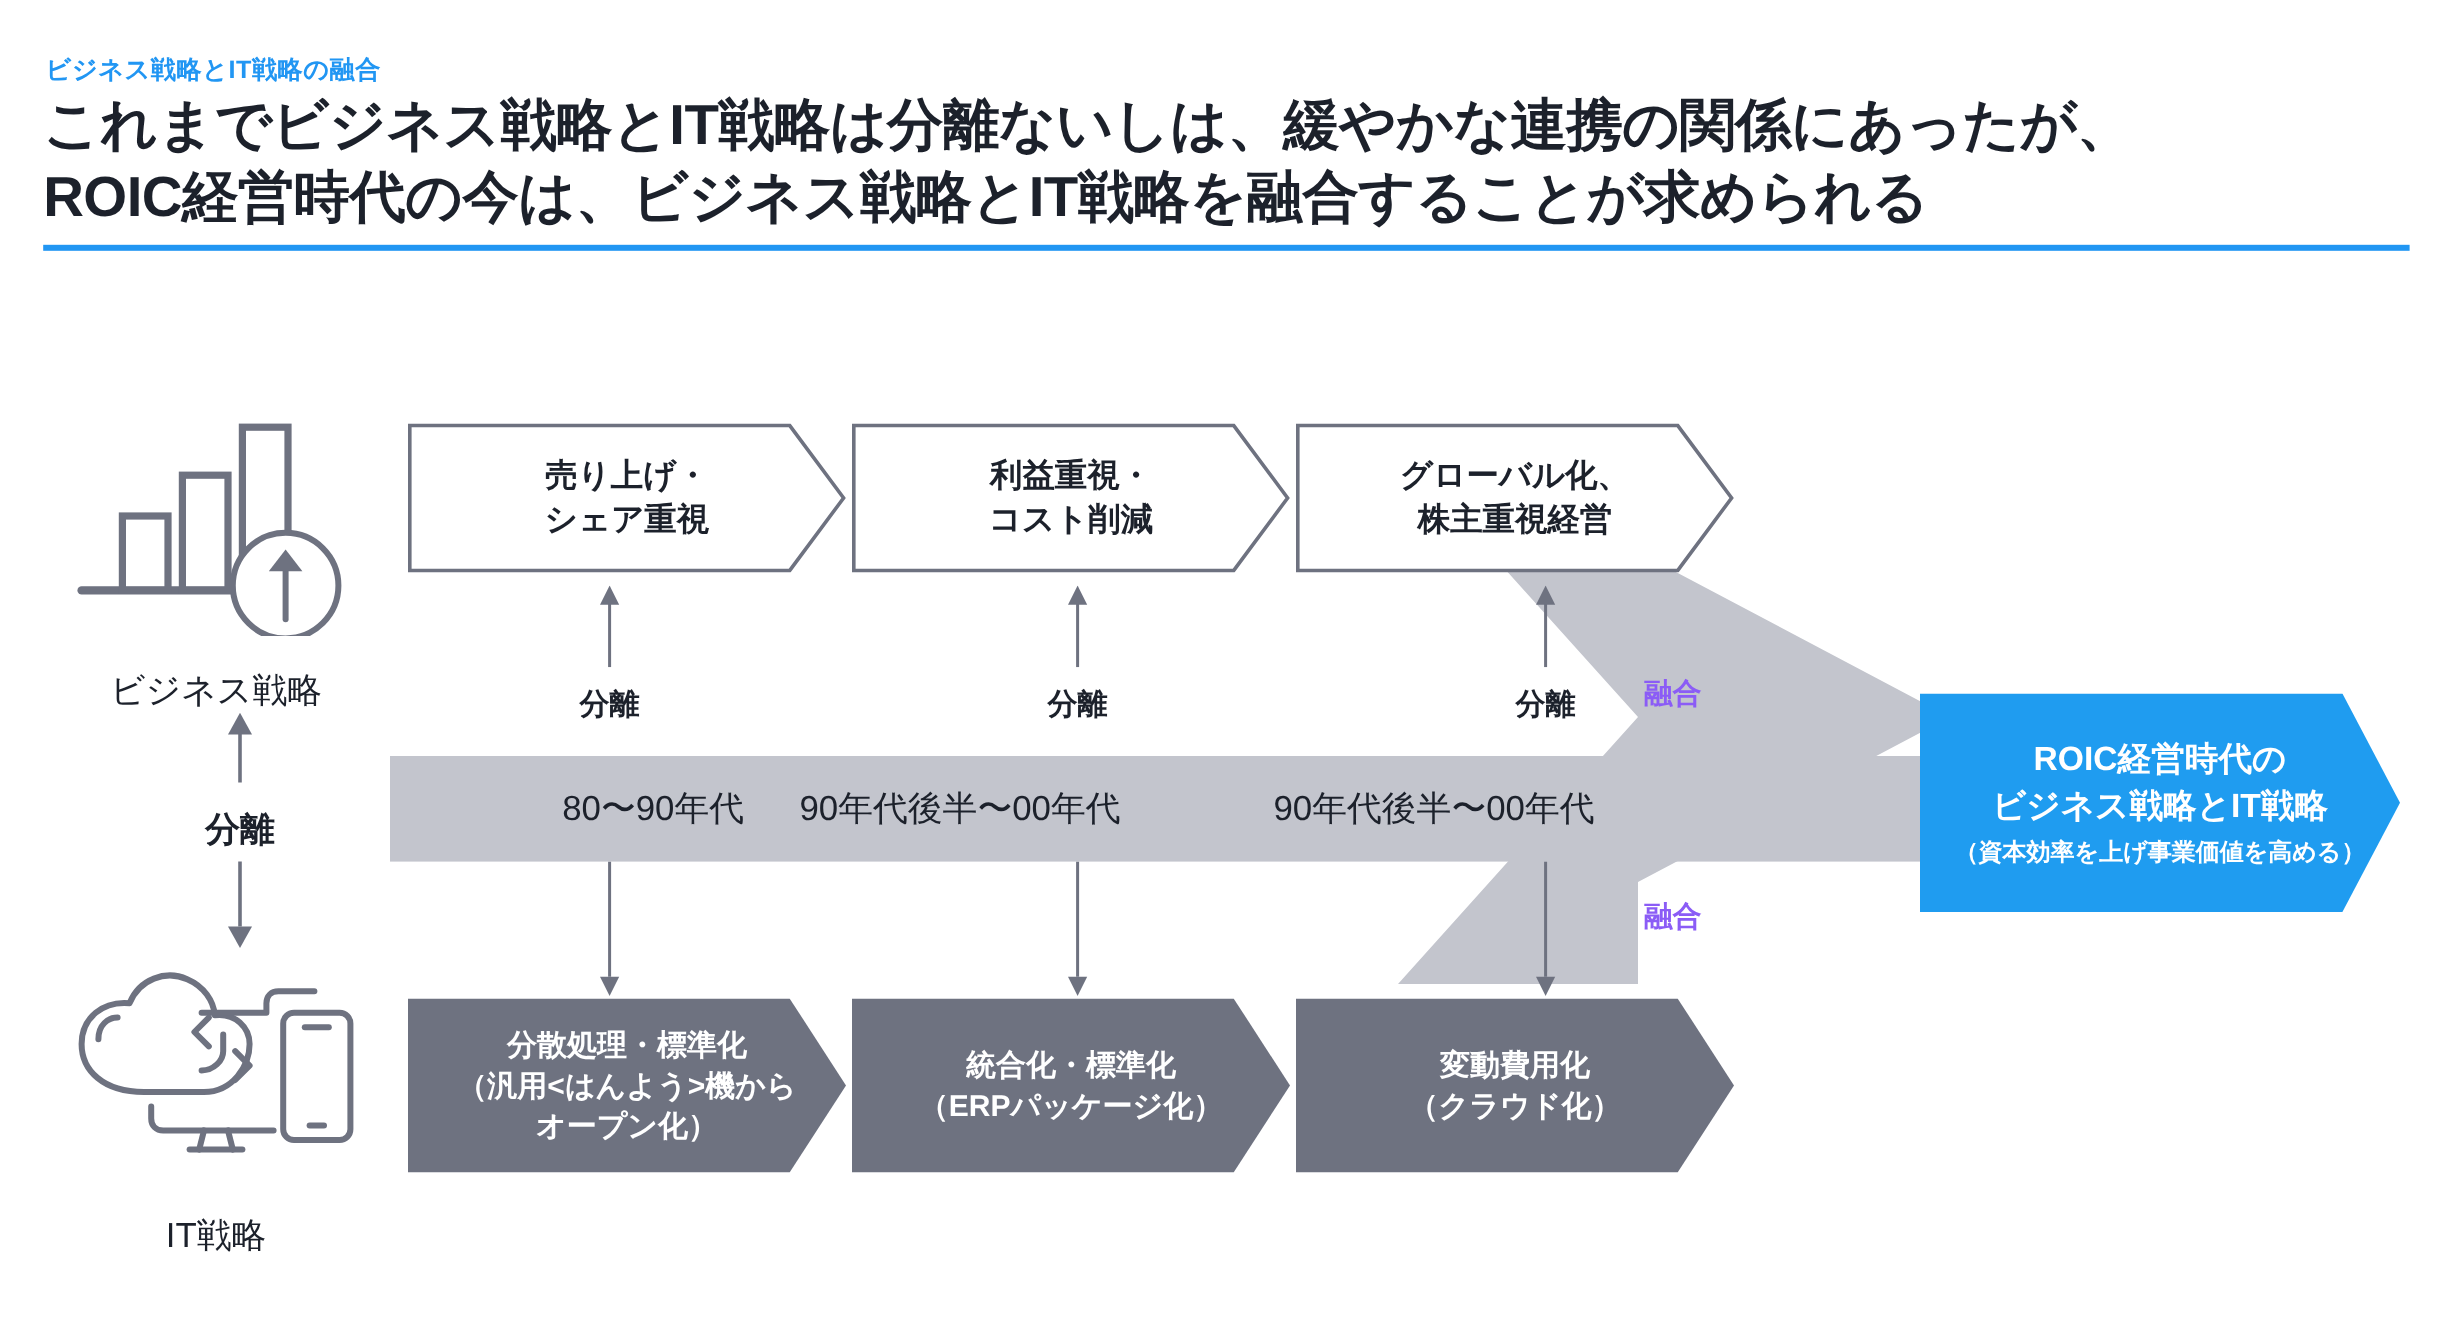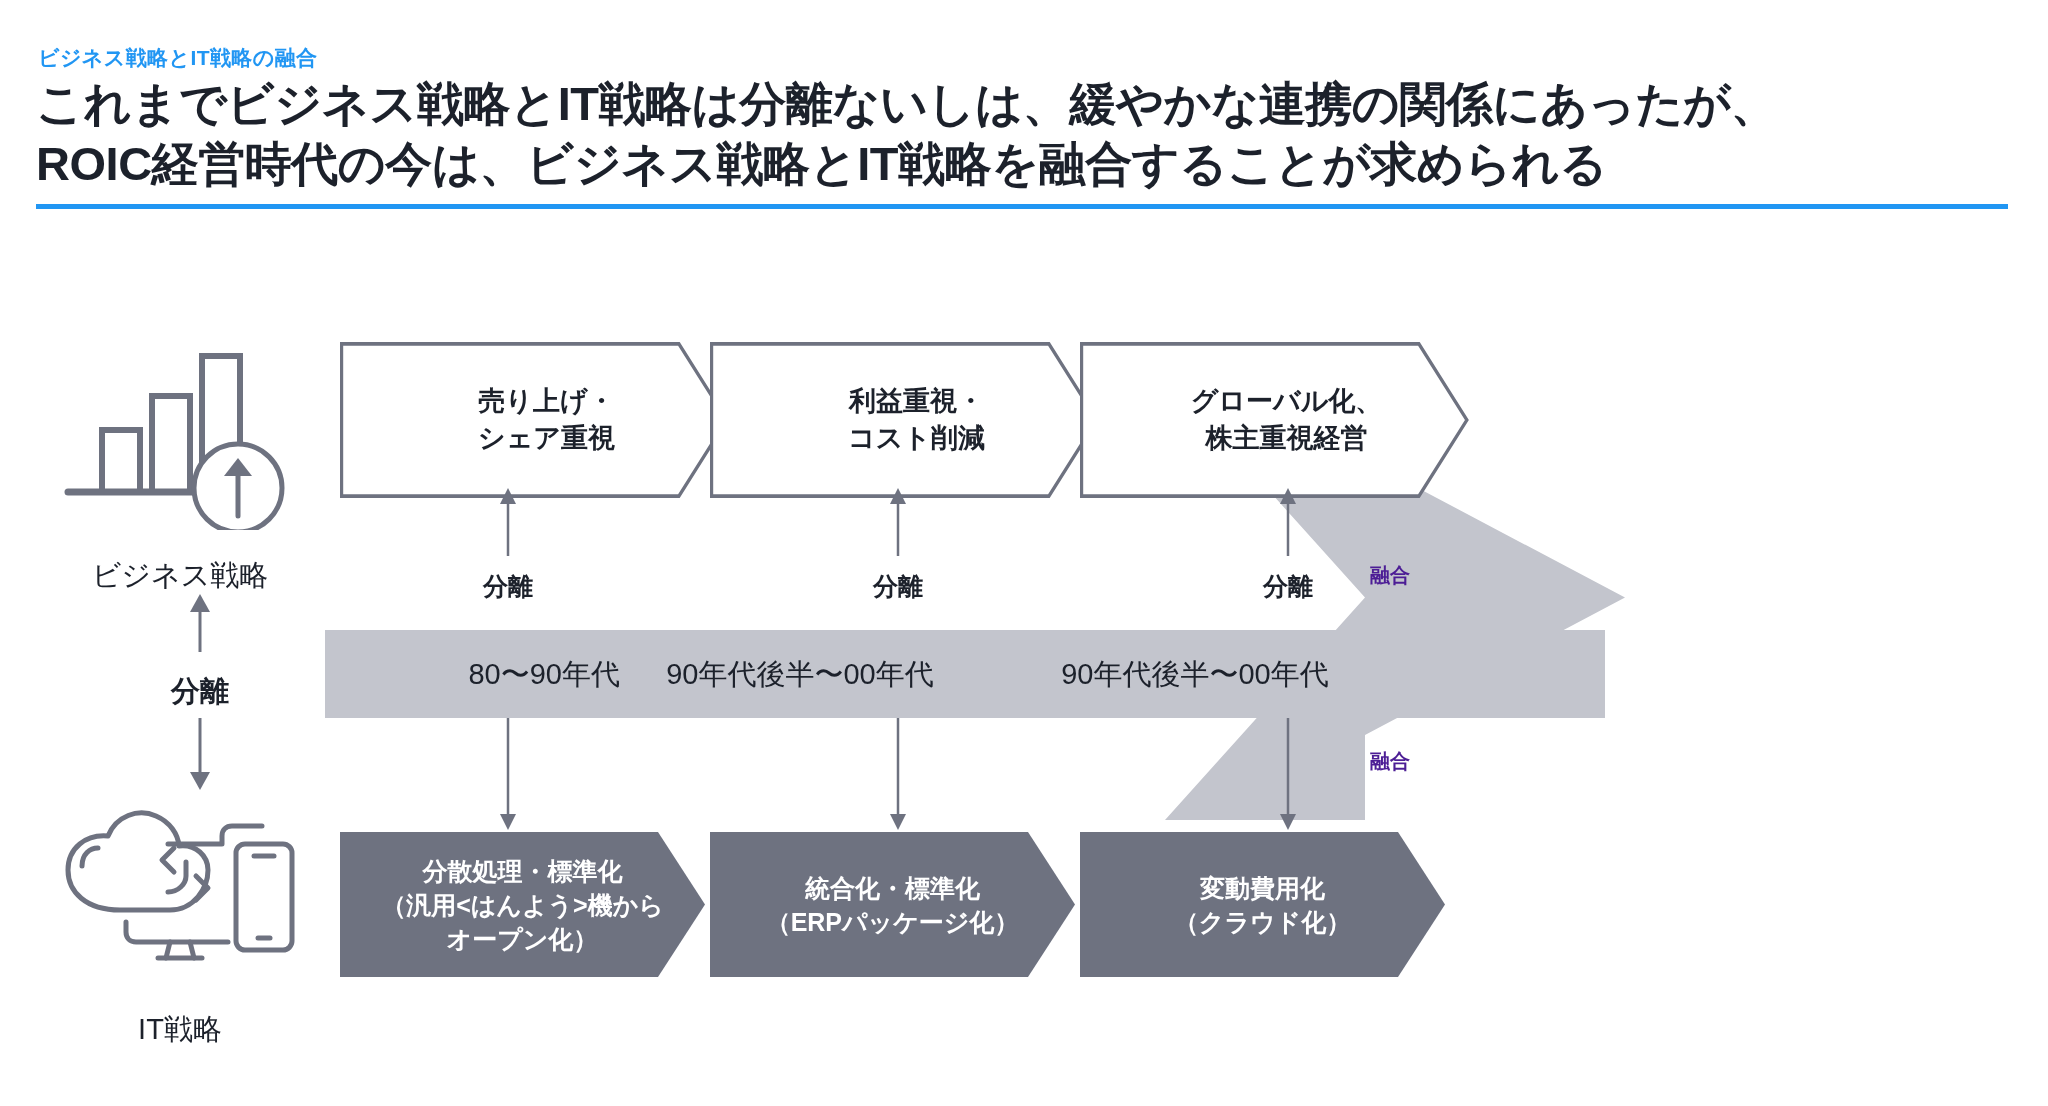--- a/index.html
+++ b/index.html
@@ -39,21 +39,21 @@
   }
   .era-label{
     position:absolute;top:630px;height:88px;line-height:88px;
     font-size:29px;color:#1c212b;text-align:center;white-space:nowrap;
   }
   .era-1{left:330px;width:290px;text-align:right;}
   .era-2{left:625px;width:350px;}
   .era-3{left:1020px;width:350px;}
 
   
-  .chev-top{position:absolute;top:342px;height:156px;padding-left:24px;}
+  .chev-top{position:absolute;top:353px;height:124px;}
   .chev-top .txt{
     position:relative;z-index:2;
     display:flex;flex-direction:column;align-items:center;justify-content:center;
     height:100%;
     font-size:27px;font-weight:700;line-height:1.38;color:#1c212b;
     white-space:nowrap;
   }
   .c1{left:340px;width:365px;}
   .c2{left:710px;width:365px;}
   .c3{left:1080px;width:365px;}
@@ -82,21 +82,21 @@
 
   .sep-label{
     position:absolute;font-size:25px;font-weight:700;color:#1c212b;
     white-space:nowrap;text-align:center;width:120px;
   }
   .s1{left:448px;top:570px;}
   .s2{left:838px;top:570px;}
   .s3{left:1228px;top:570px;}
 
   .fuse-label{
-    position:absolute;font-size:20px;font-weight:700;color:#4c1d95;
+    position:absolute;font-size:24px;font-weight:700;color:#8b5cf6;
     white-space:nowrap;z-index:4;
   }
   .f-top{left:1370px;top:562px;}
   .f-bot{left:1370px;top:748px;}
 
   
   .icon-biz{position:absolute;left:60px;top:340px;width:240px;height:190px;}
   .icon-it{position:absolute;left:50px;top:800px;width:260px;height:180px;}
   .icon-biz svg,.icon-it svg{display:block;width:100%;height:100%;}
 
@@ -295,14 +295,24 @@
         <path d="M 120 142 L 116 158"></path>
         <path d="M 140 142 L 144 158"></path>
         <rect x="186" y="44" width="56" height="106" rx="9"></rect>
         <line x1="204" y1="56" x2="224" y2="56"></line>
         <line x1="208" y1="138" x2="220" y2="138"></line>
       </g>
     </svg>
   </div>
   <div class="side-label lbl-it">IT戦略</div>
 
+  <div class="roic">
+    <svg class="roic-svg" viewBox="0 0 400 182" preserveAspectRatio="none" aria-hidden="true">
+      <path d="M 0 0 L 352 0 L 400 91 L 352 182 L 0 182 Z" fill="#1f9cf0"></path>
+    </svg>
+    <div class="roic-txt">
+      <span class="r1">ROIC経営時代の</span>
+      <span class="r2">ビジネス戦略とIT戦略</span>
+      <span class="r3">（資本効率を上げ事業価値を高める）</span>
+    </div>
+  </div>
 
 </div>
 
 </body></html>

